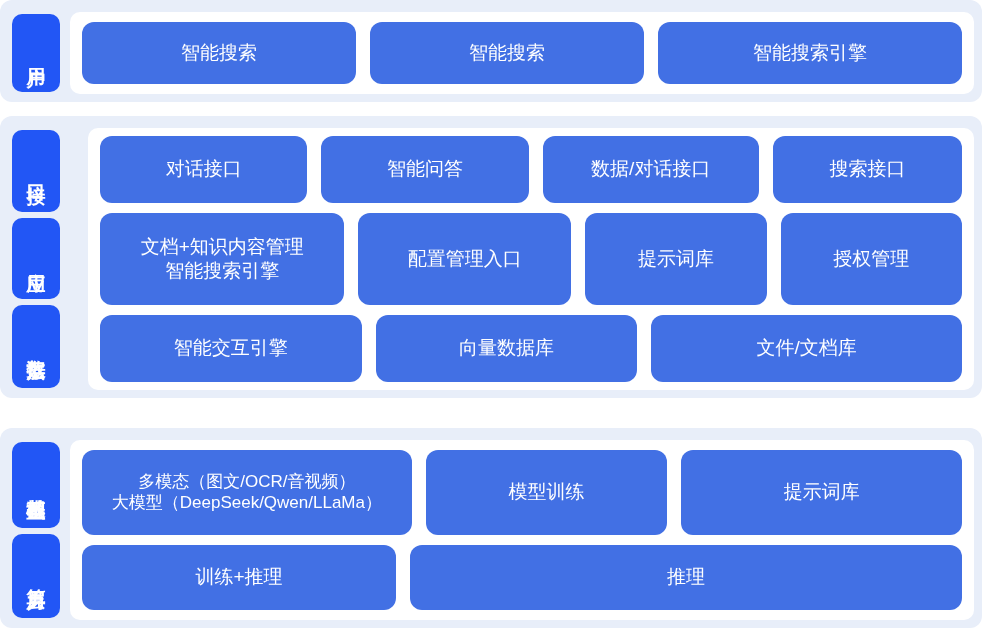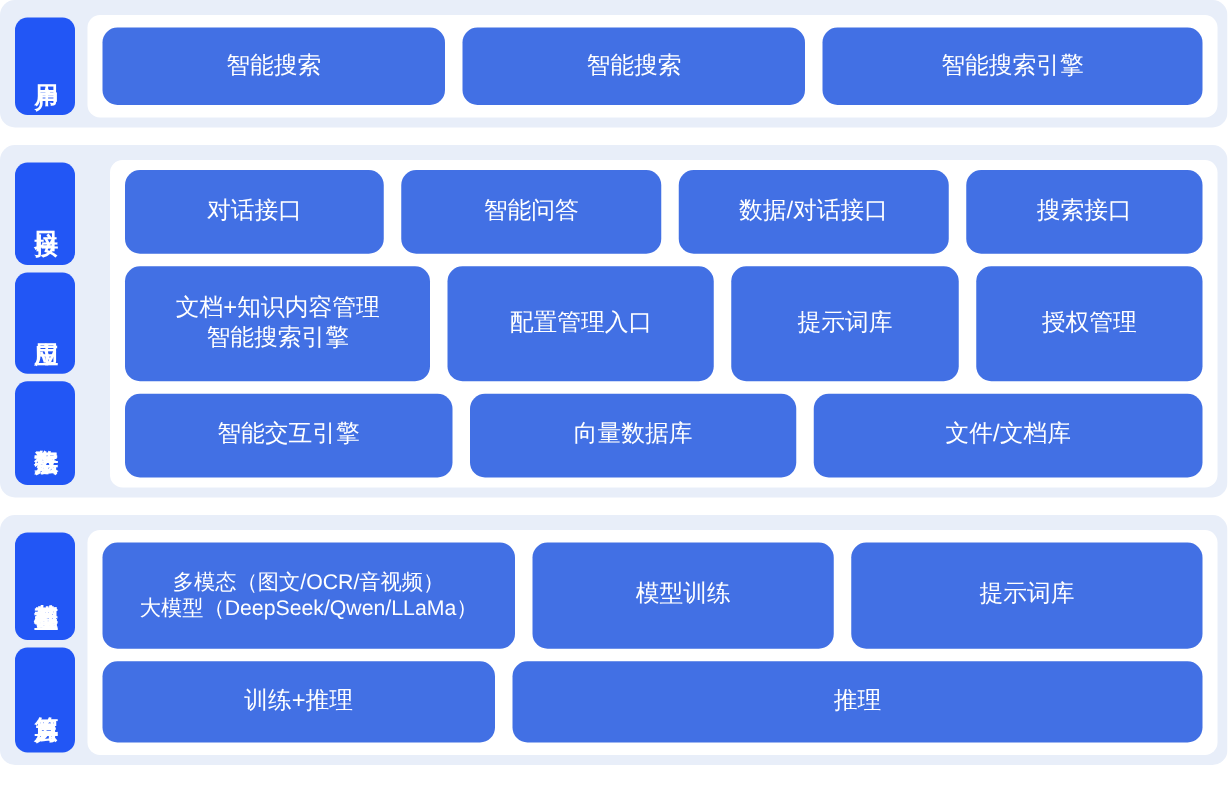--- a/index.html
+++ b/index.html
@@ -31,21 +31,21 @@
     background: #e8eef9;
     border-radius: 12px;
     display: flex;
     flex-direction: row;
     align-items: stretch;
     box-sizing: border-box;
     padding: 12px 8px 8px 12px;
   }
   .section.sec-user   { height: 102px; margin-bottom: 14px; }
   .section.sec-middle { height: 282px; margin-bottom: 14px; gap: 18px; }
-  .section.sec-base   { height: 200px; }
+  .section.sec-base   { height: 200px; margin-top: 16px; }
 
   
   .label-col {
     width: 48px;
     flex: 0 0 48px;
     display: flex;
     flex-direction: column;
     justify-content: stretch;
     gap: 6px;
     box-sizing: border-box;

